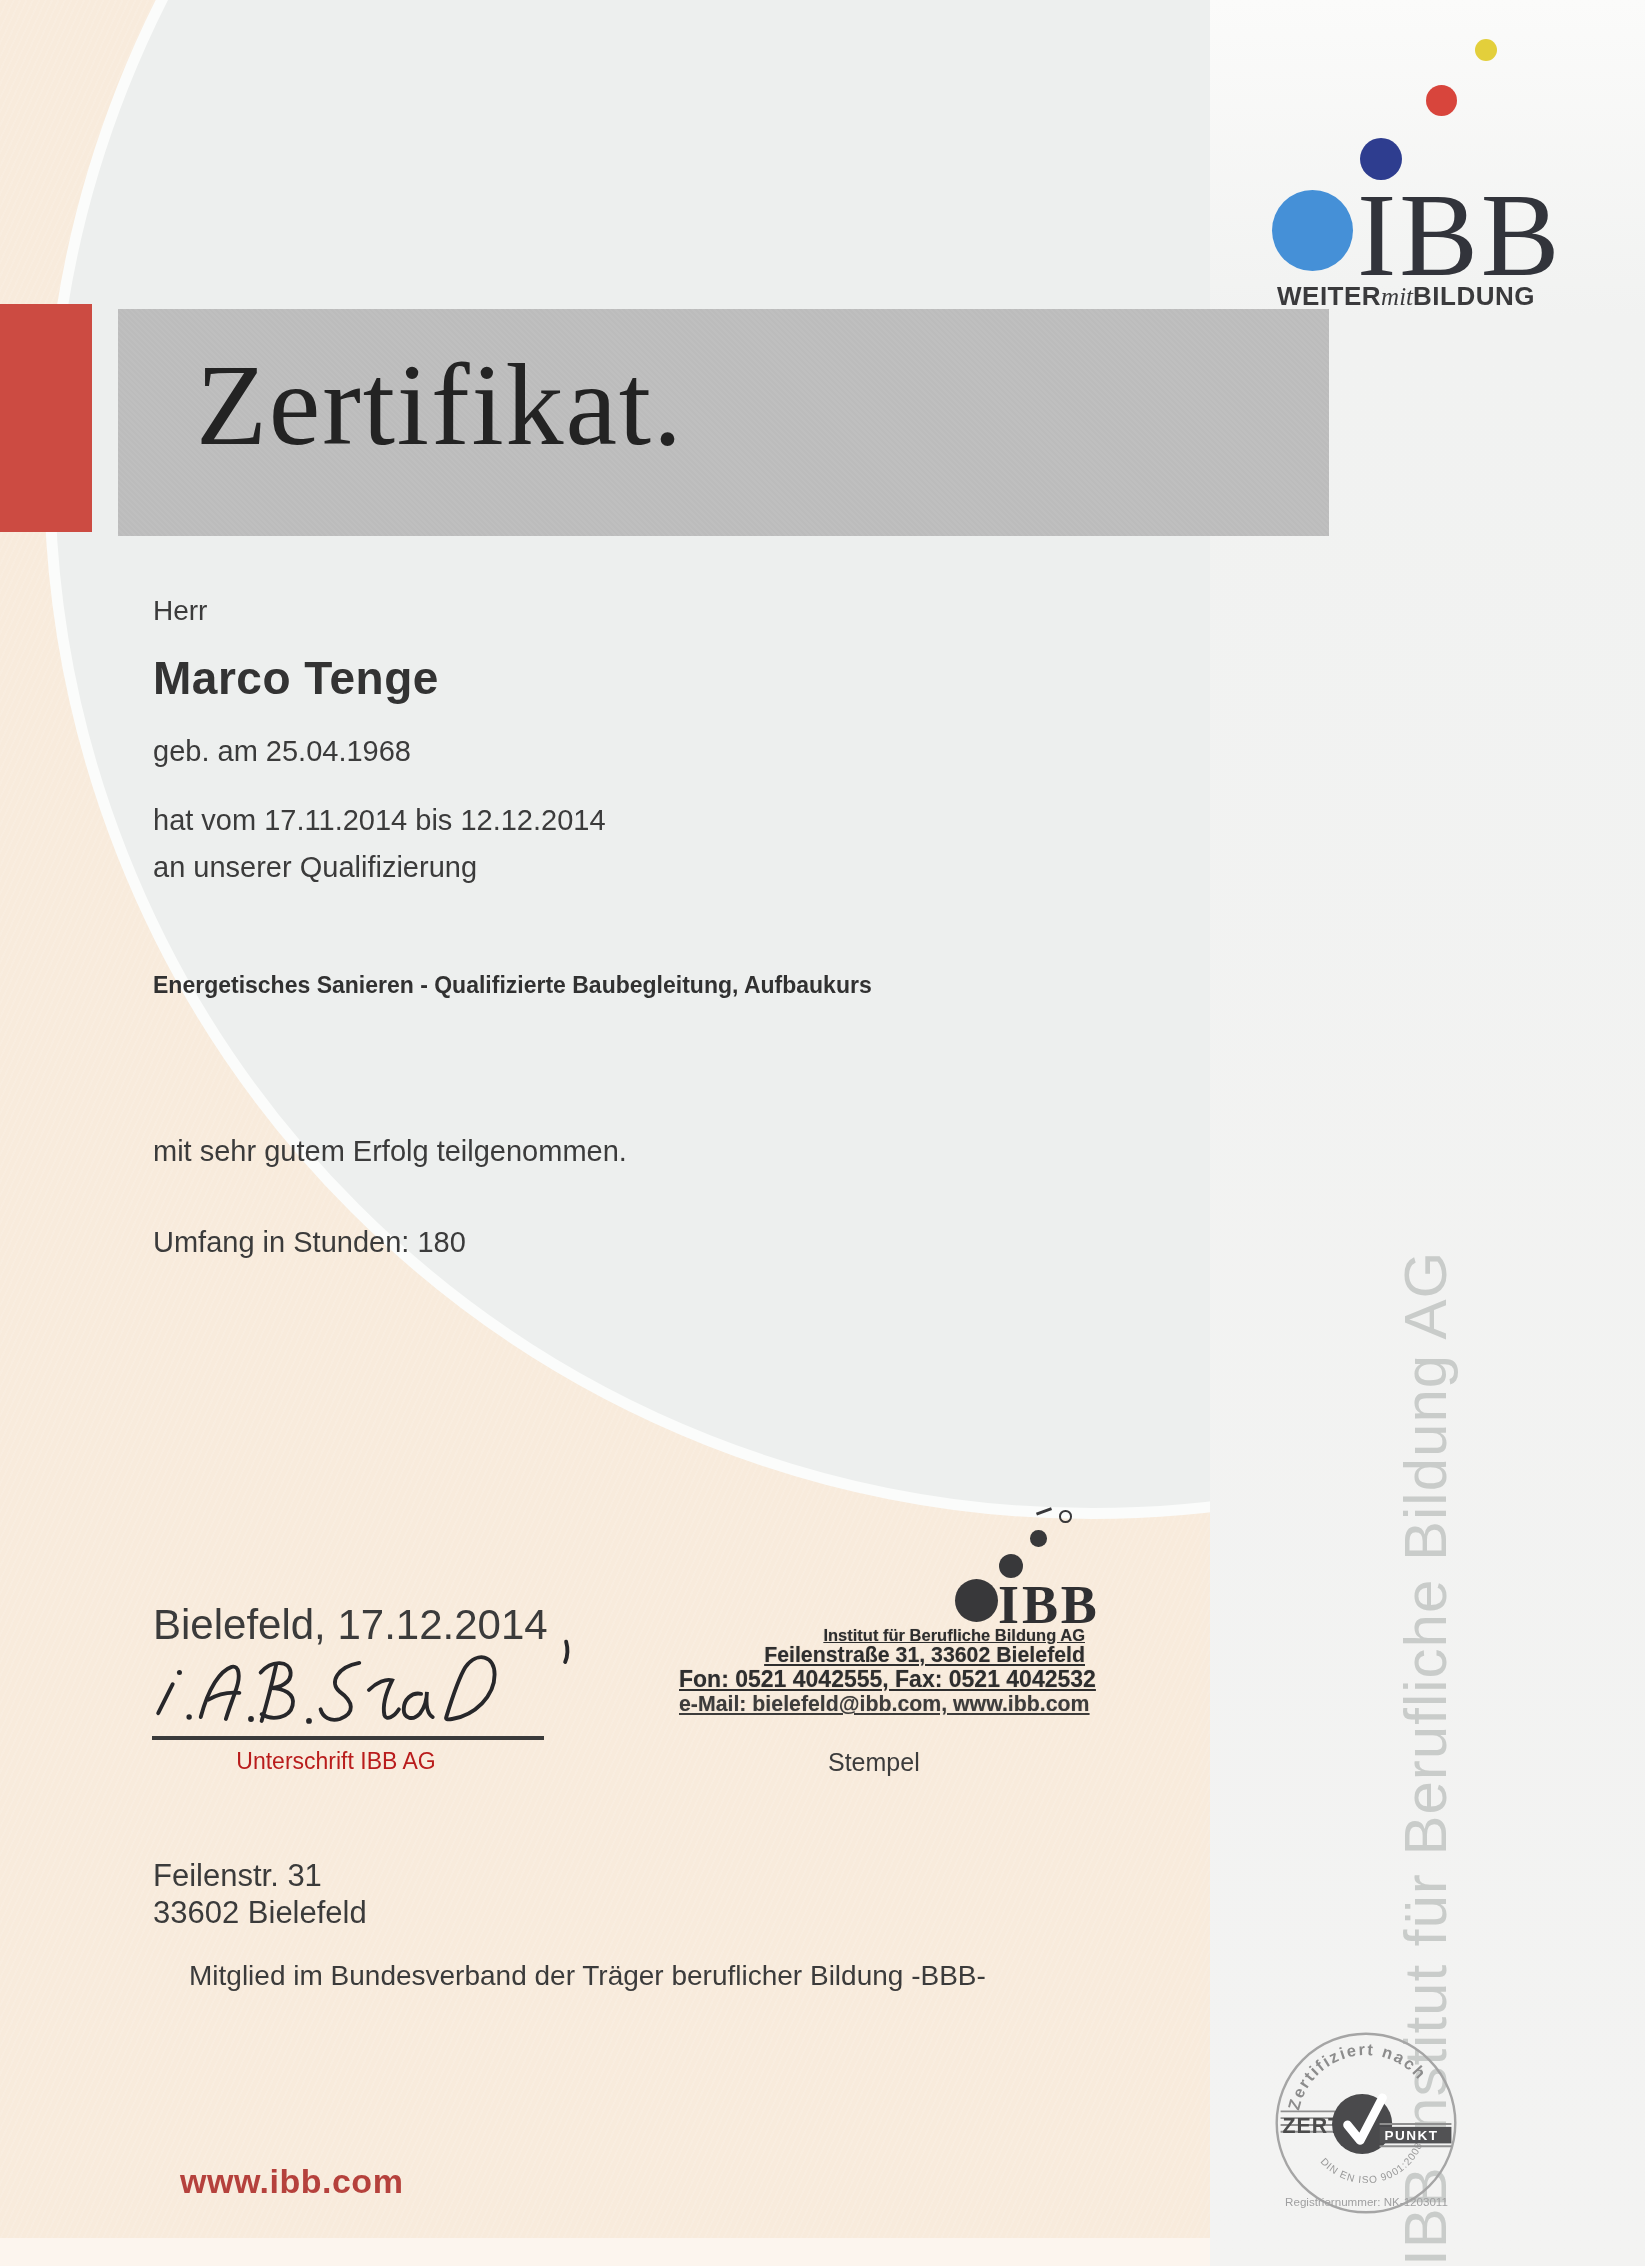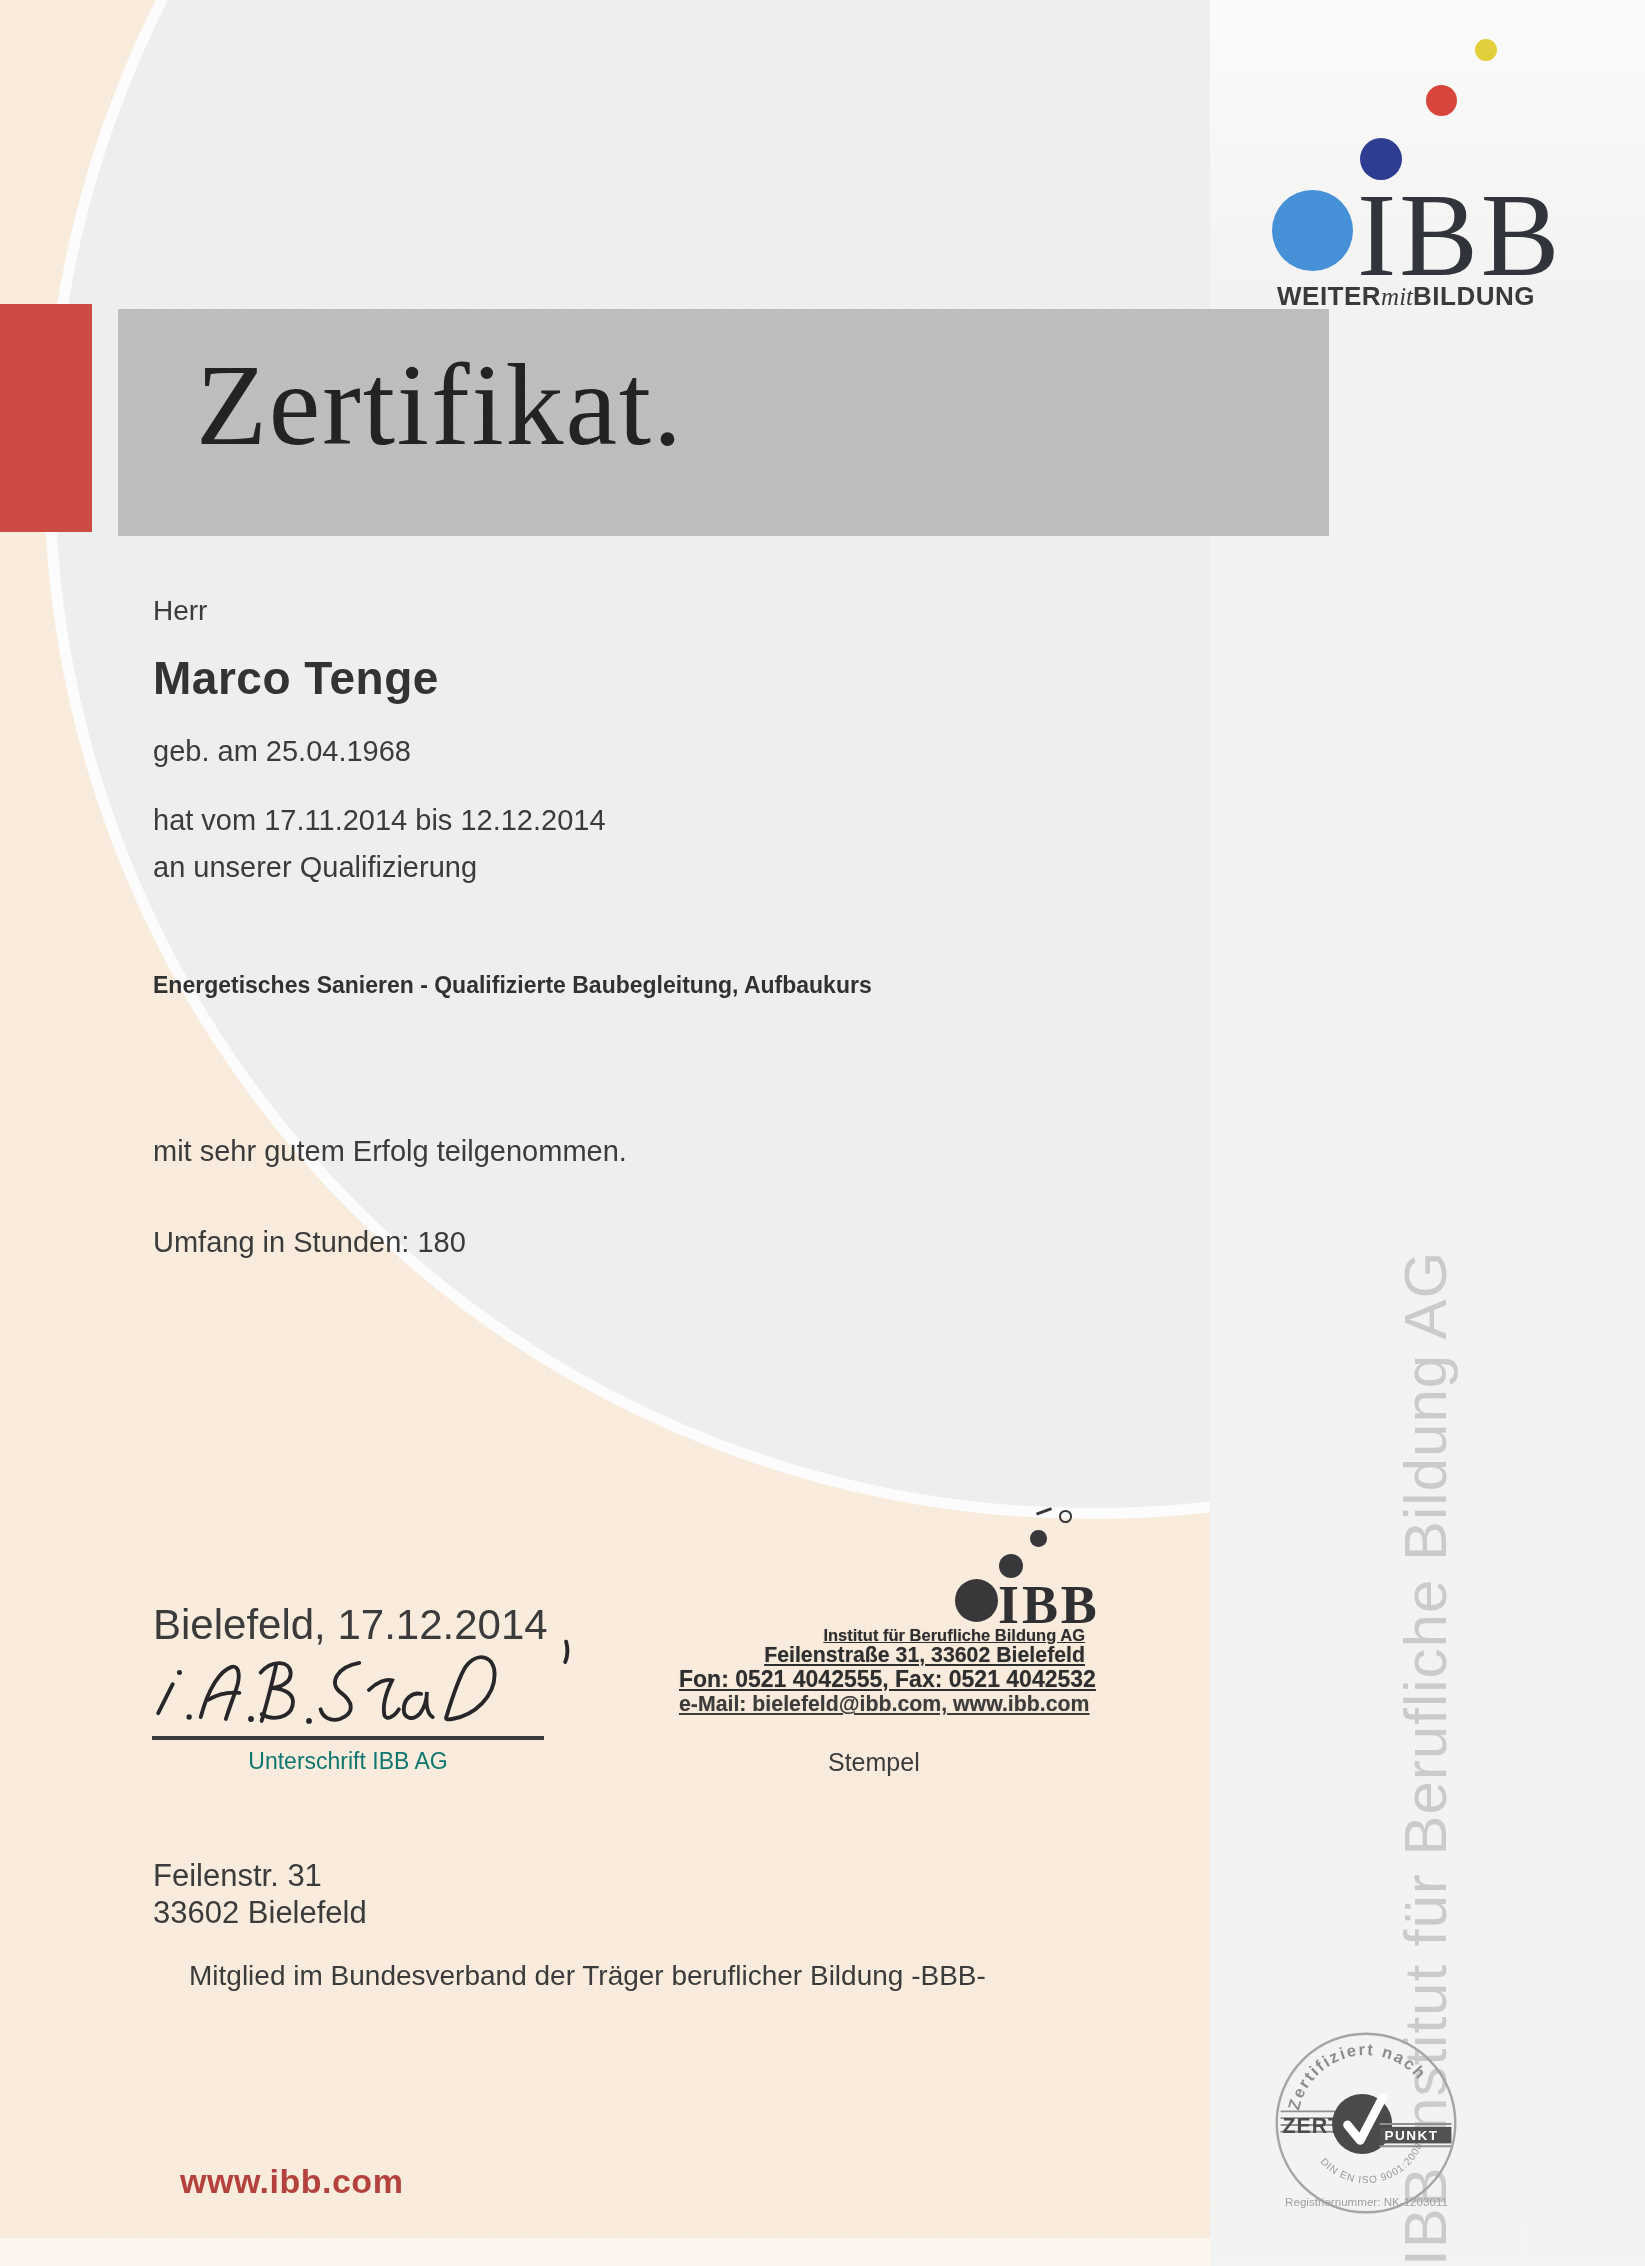--- a/index.html
+++ b/index.html
@@ -73,21 +73,21 @@
   .result{top:1135px;font-size:29px;}
   .hours{top:1210px;font-size:29px;margin-top:16px;}
   .place-date{top:1601px;font-size:42px;}
   .addr1{top:1858px;font-size:31px;}
   .addr2{top:1895px;font-size:31px;}
   .membership{top:1960px;font-size:28px;margin-left:36px;}
   .website{top:2162px;left:180px;font-size:34px;font-weight:700;color:#b5413c;letter-spacing:0.5px;}
   
   .signature-svg{position:absolute;left:144px;top:1632px;z-index:6;}
   .signature-line{position:absolute;left:152px;top:1736px;width:392px;height:3.9px;background:#3a3a3a;z-index:6;}
-  .signature-label{position:absolute;left:152px;top:1748px;width:392px;text-align:center;font-size:23px;color:#0f766e;z-index:6;}
+  .signature-label{position:absolute;left:140px;top:1748px;width:392px;text-align:center;font-size:23px;color:#b91c1c;z-index:6;}
   .stempel-label{position:absolute;left:828px;top:1748px;font-size:25px;color:#3c3c3c;z-index:6;}
   
   .stamp-text{
     position:absolute;left:679px;top:1626px;width:406px;text-align:right;z-index:6;
     color:#2e2e2e;text-shadow:0 0 1px rgba(40,40,40,.4);white-space:nowrap;text-decoration:underline;
   }
   .stamp-text .s1{font-size:16.5px;line-height:18.4px;font-weight:700;}
   .stamp-text .s2{font-size:21.3px;line-height:23px;font-weight:700;}
   .stamp-text .s3{font-size:23px;line-height:25px;font-weight:700;}
   .stamp-text .s4{font-size:21.3px;line-height:24px;font-weight:700;opacity:.92;}

